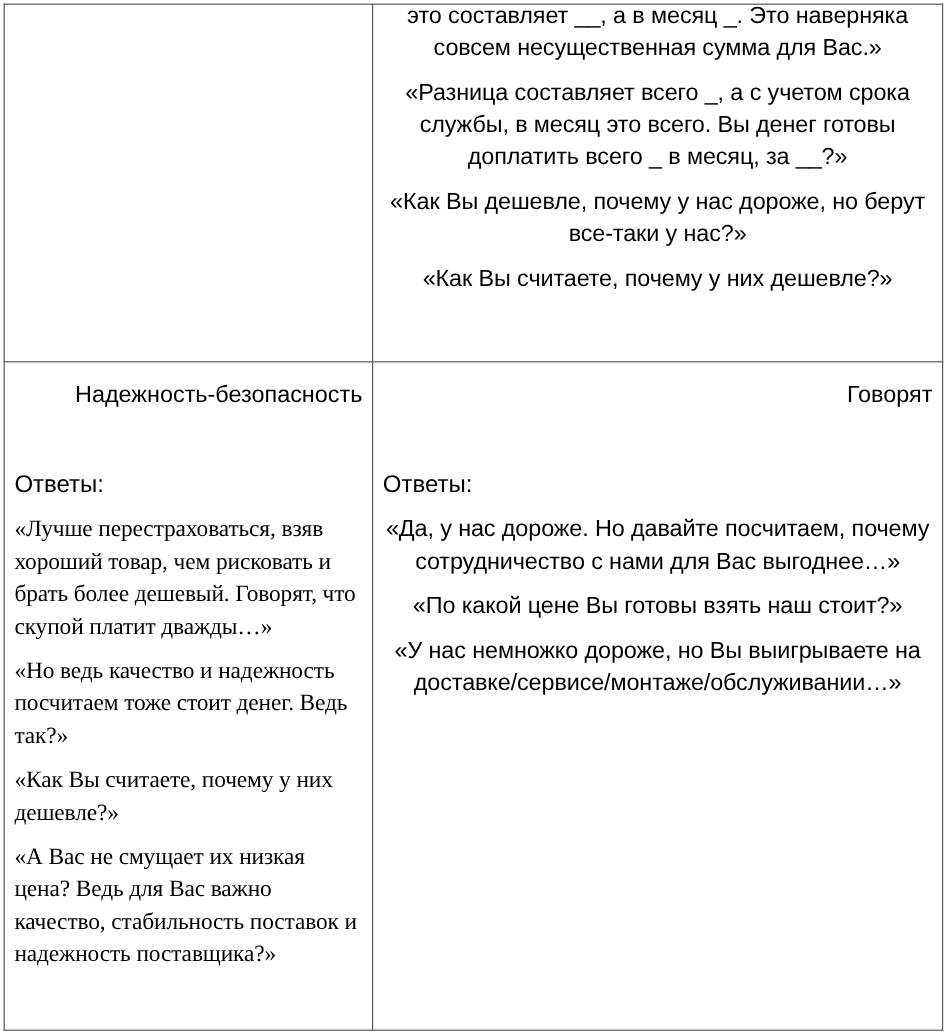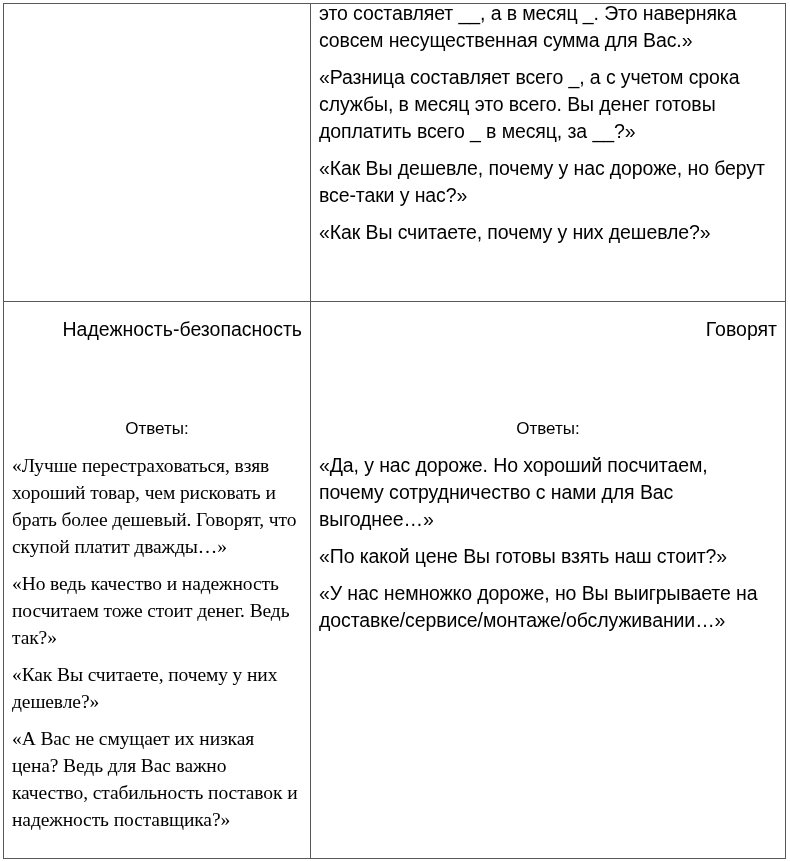--- a/index.html
+++ b/index.html
@@ -71,30 +71,29 @@
 
   .cell-header {
     font-size: 19.5px;
     line-height: 27px;
     margin: 14px 0 0 0;
   }
   .cell-header.align-left  { text-align: right; }
   .cell-header.align-right { text-align: right; }
 
   .answers-label {
-    font-size: 17px;
+    font-size: 20px;
     line-height: 27px;
-    margin: 72px 0 10px 0;
-    text-align: center;
+    margin: 48px 0 10px 0;
   }
 
   .quote-list { margin: 0; padding: 0; }
 
   
-  .col-right .para { max-width: 462px; }
+  .col-right .para { max-width: 462px; text-align: center; }
   .col-left  .para { max-width: 292px; font-family: Liberation Serif, serif; }
 </style>
 </head>
 <body>
 
 <div class="page">
 
   <table class="doc-table">
     <colgroup>
       <col class="col-left">
@@ -141,21 +140,21 @@
         </td>
 
         <td class="col-right">
           <div class="cell-pad">
 
             <div class="cell-header align-right">Говорят</div>
 
             <div class="answers-label">Ответы:</div>
 
             <div class="quote-list">
-              <p class="para">«Да, у нас дороже. Но хороший посчитаем, почему сотрудничество с нами для Вас выгоднее…»</p>
+              <p class="para">«Да, у нас дороже. Но давайте посчитаем, почему сотрудничество с нами для Вас выгоднее…»</p>
               <p class="para">«По какой цене Вы готовы взять наш стоит?»</p>
               <p class="para">«У нас немножко дороже, но Вы выигрываете на доставке/сервисе/монтаже/обслуживании…»</p>
             </div>
 
           </div>
         </td>
 
       </tr>
 
     </tbody>

